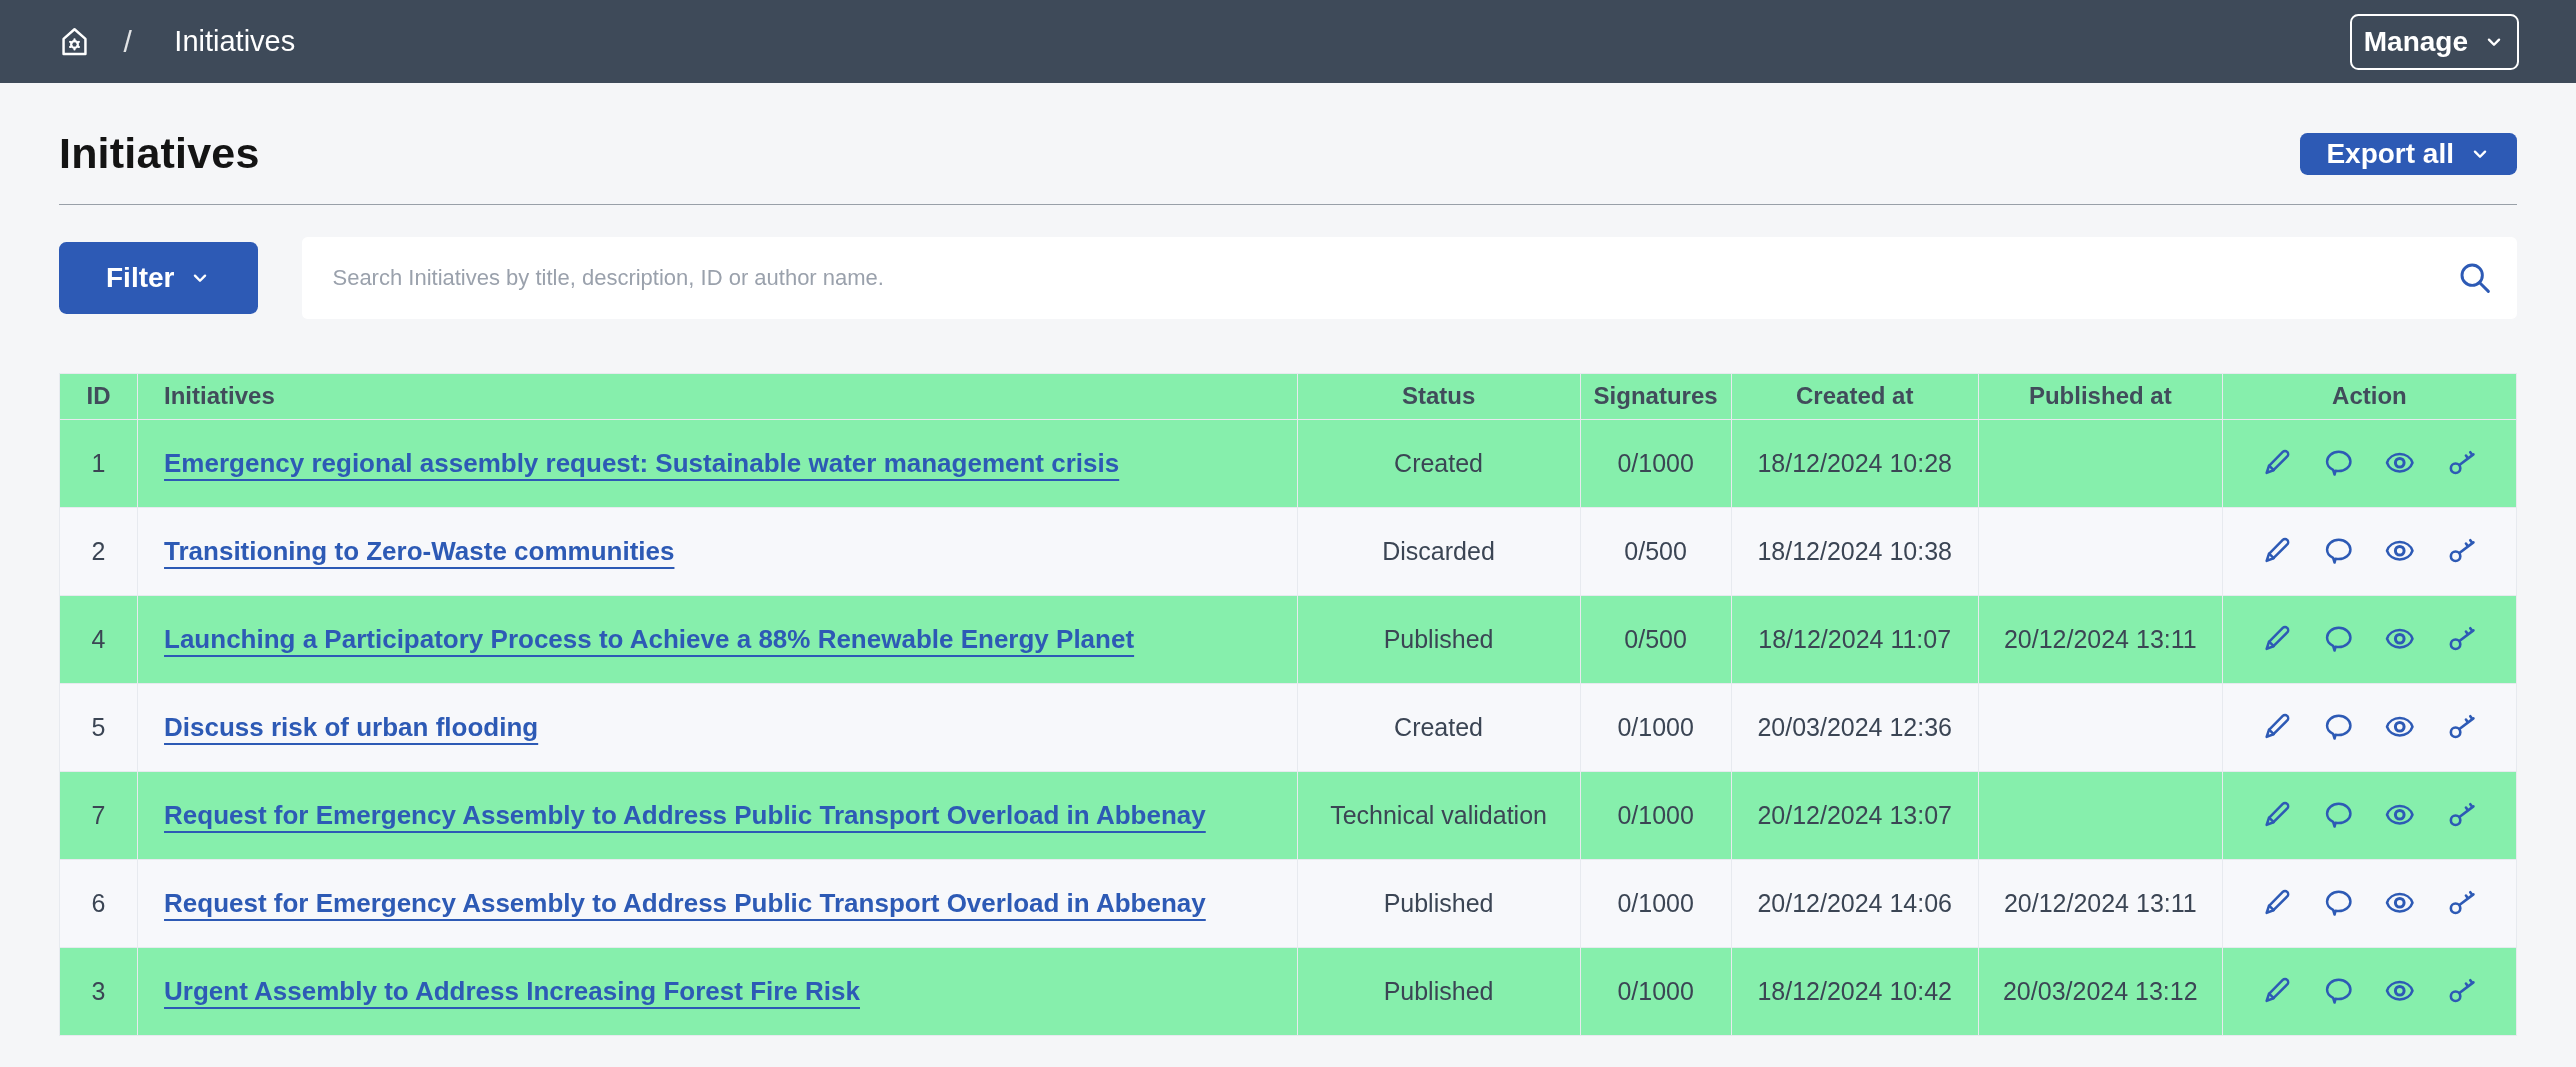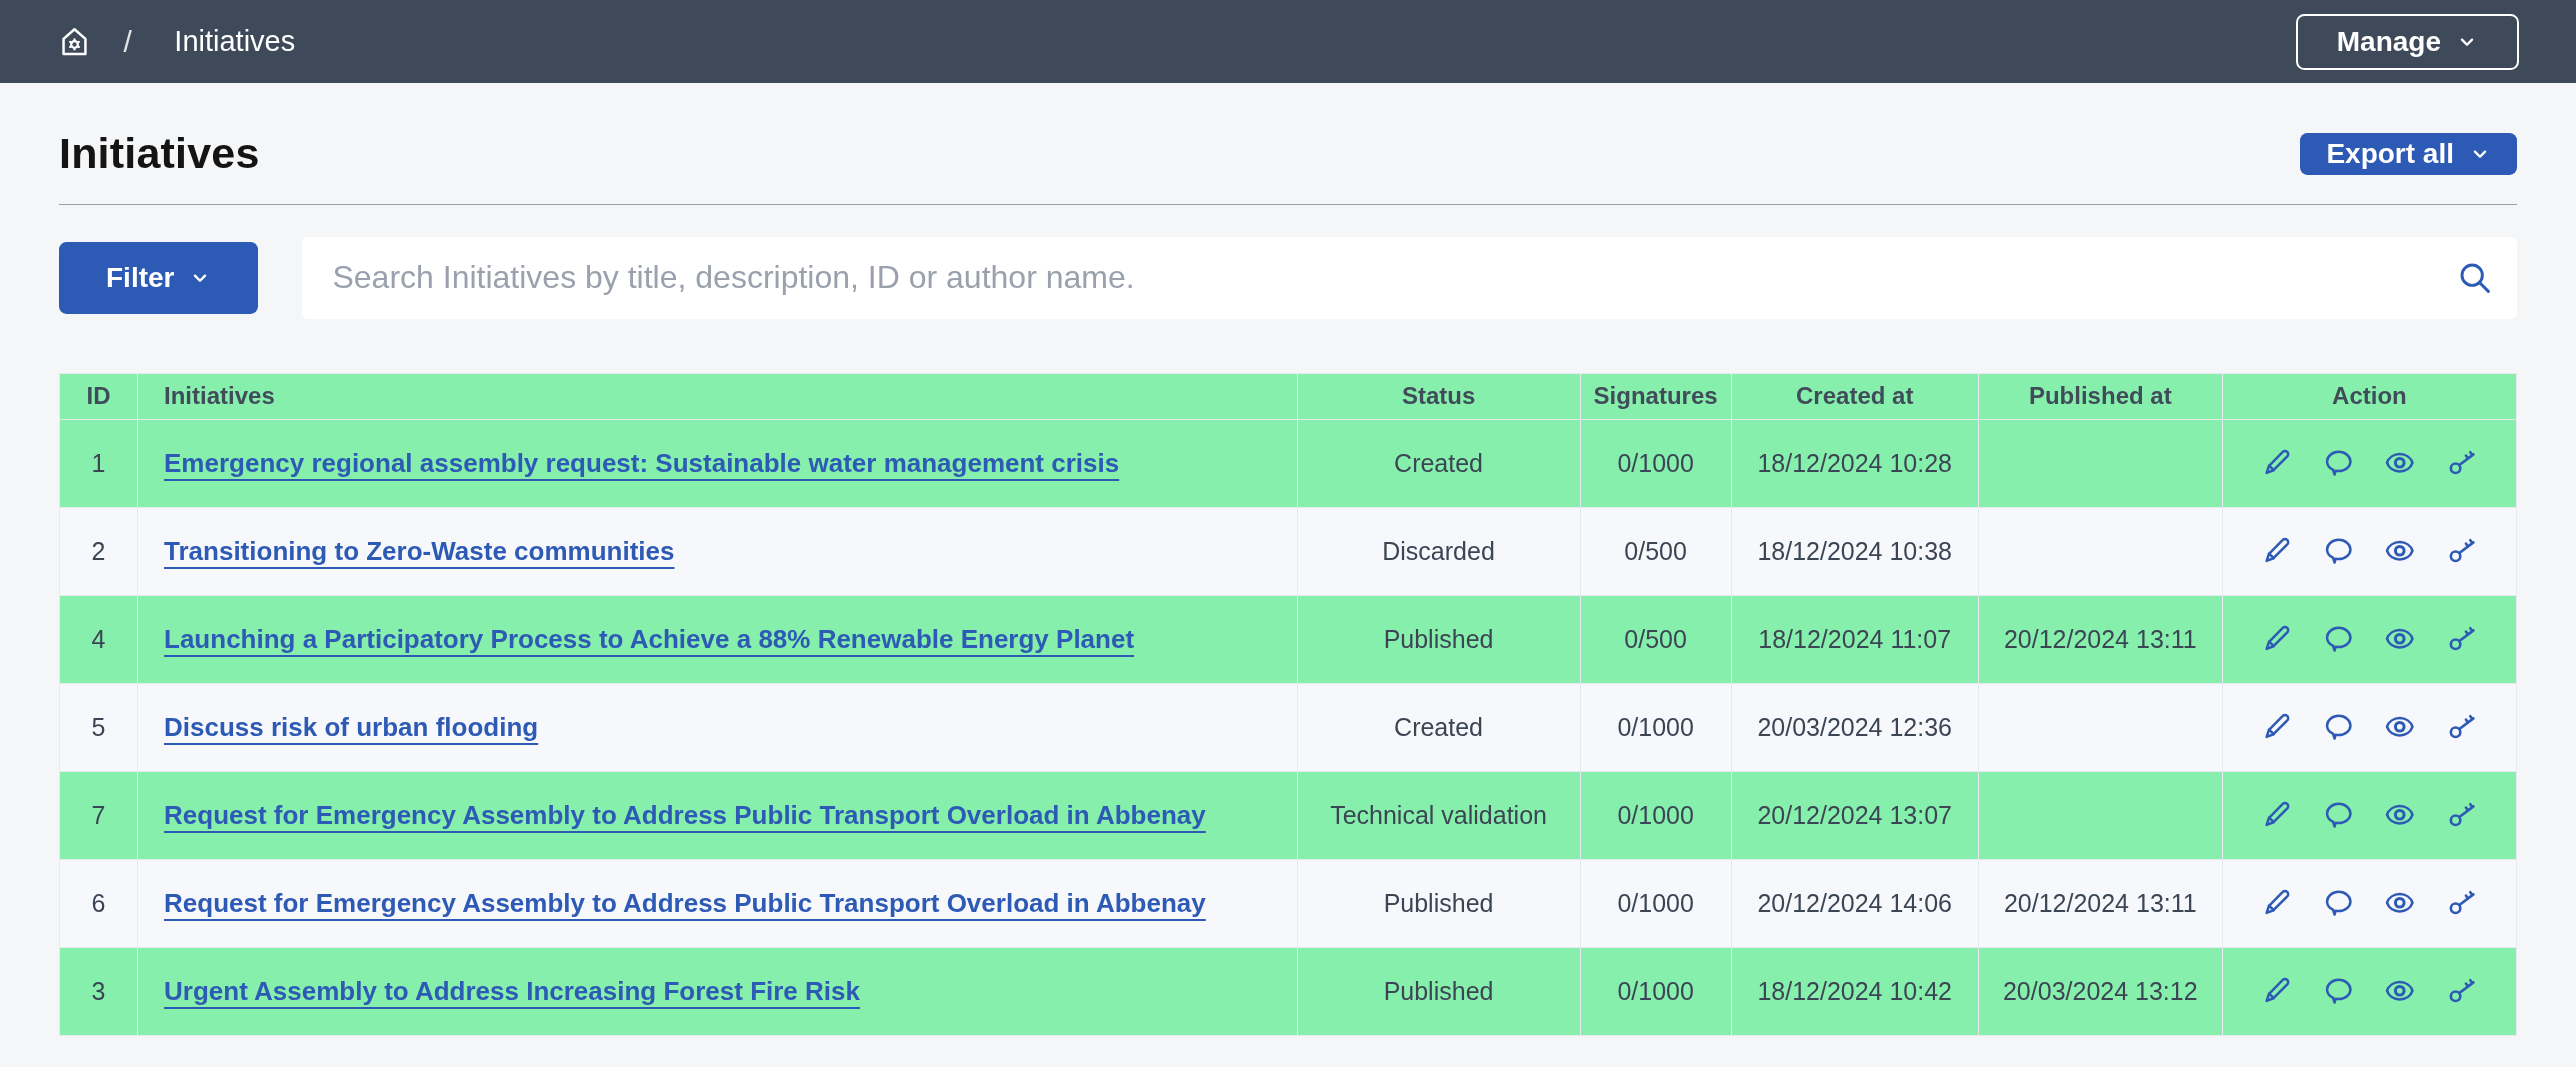--- a/index.html
+++ b/index.html
@@ -18,39 +18,39 @@
   }
   .topbar .home-link { display:flex; align-items:center; color:#fff; cursor:pointer; }
   .topbar .sep { color:rgba(255,255,255,.85); font-size:30px; font-weight:300; }
   .topbar .crumb { color:#fff; font-size:29px; font-weight:500; margin-left:11px; }
   .spacer { flex:1; }
   .btn { display:inline-flex; align-items:center; justify-content:center; gap:15px;
          border-radius:7.4px; font-weight:700; cursor:pointer; border:none;
          font-family:"Liberation Sans", sans-serif; }
   .btn-outline-white {
     background:transparent; border:2.3px solid #fff; color:#fff;
-    height:56px; padding:0 39px; font-size:28px; border-radius:8.3px;
+    height:56px; padding:0 12px; font-size:28px; border-radius:8.3px;
   }
   .btn-primary { background:#2d5ab5; color:#fff; font-size:28px; }
   
   .main { padding:0 59px; }
   .page-head {
     display:flex; align-items:center; justify-content:space-between;
     padding-top:46px; padding-bottom:26px;
     border-bottom:1.9px solid #99a0a8;
   }
   .page-title { margin:0; font-size:43px; font-weight:700; color:#141414; letter-spacing:0.2px; }
   .export-btn { height:42px; padding:0 26px; }
   
   .filter-row { margin-top:31.5px; display:flex; align-items:center; gap:44px; }
   .filter-btn { height:72px; padding:0 47px; }
   .search-wrap { position:relative; flex:1; height:82px; }
   .search-input {
     width:100%; height:100%; border:none; border-radius:5.6px; background:#fff;
-    padding:0 93px 0 30px; font-size:32px; color:#3b4554; outline:none;
+    padding:0 93px 0 30px; font-size:22px; color:#3b4554; outline:none;
     font-family:"Liberation Sans", sans-serif;
   }
   .search-input::placeholder { color:#9aa1ac; }
   .search-icon-btn { position:absolute; right:24px; top:22px; color:#2d5ab5; cursor:pointer; background:none; border:none; padding:0; }
   
   .tbl-wrap { margin-top:54px; }
   table { width:100%; border-collapse:collapse; background:#86efac; table-layout:fixed; }
   th, td { border:0.9px solid #e7eaef; }
   thead th {
     height:46px; font-size:24px; font-weight:700; color:#414c5b;

